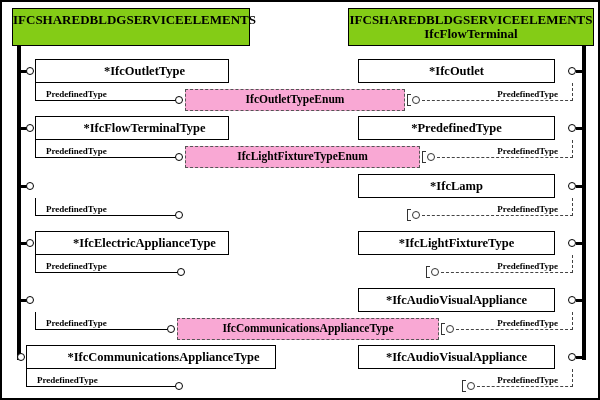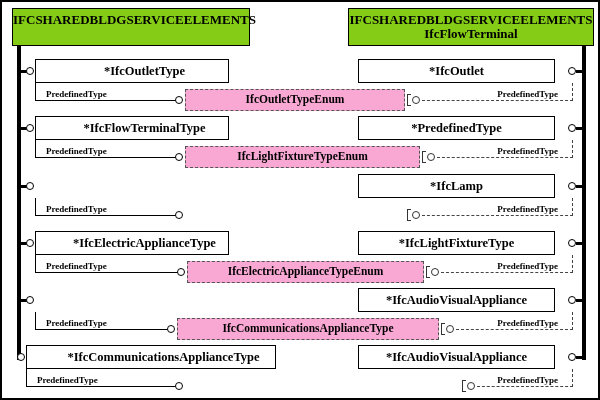--- a/index.html
+++ b/index.html
@@ -132,21 +132,20 @@
   </div>
 
   <div class="row" style="top:229px;--bl:33px;--bw:194px;--el:185px;--ew:237px">
     <div class="stub l"></div>
     <div class="circ le"></div>
     <div class="ebox l">*IfcElectricApplianceType</div>
     <div class="attrL">
         <span>PredefinedType</span>
       </div>
     <div class="circ la"></div>
-    <div class="enum">IfcElectricApplianceTypeEnum</div>
     <div class="bracket"></div>
     <div class="circ ma"></div>
     <div class="attrR">
         <span>PredefinedType</span>
       </div>
     <div class="ebox r">*IfcLightFixtureType</div>
     <div class="circ re"></div>
     <div class="stub r"></div>
   </div>
 

